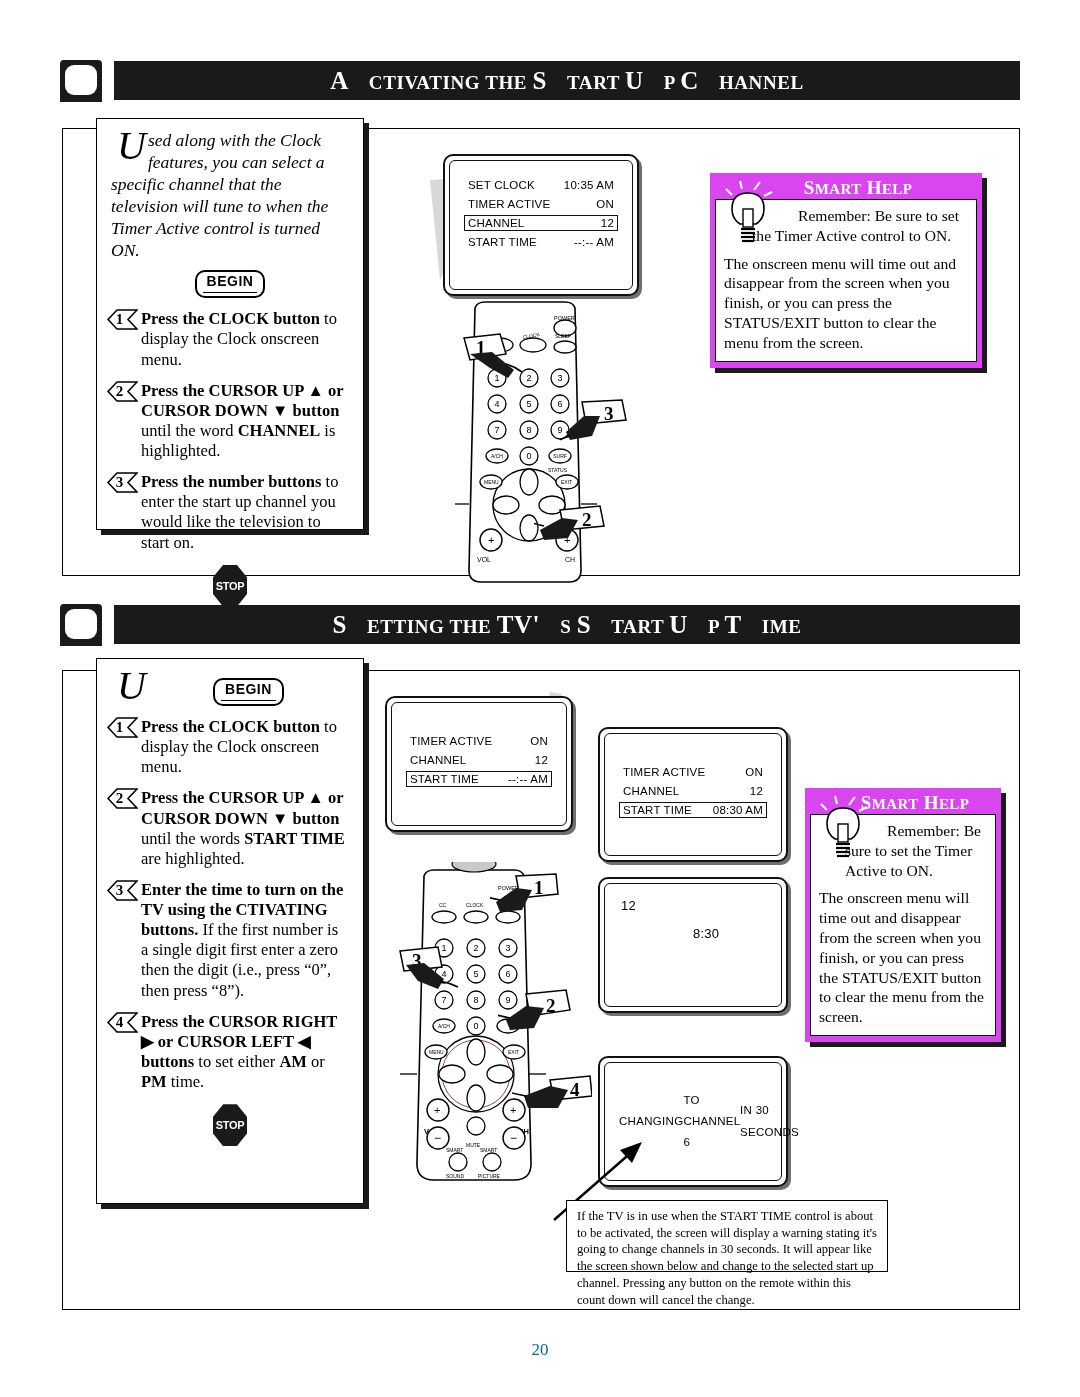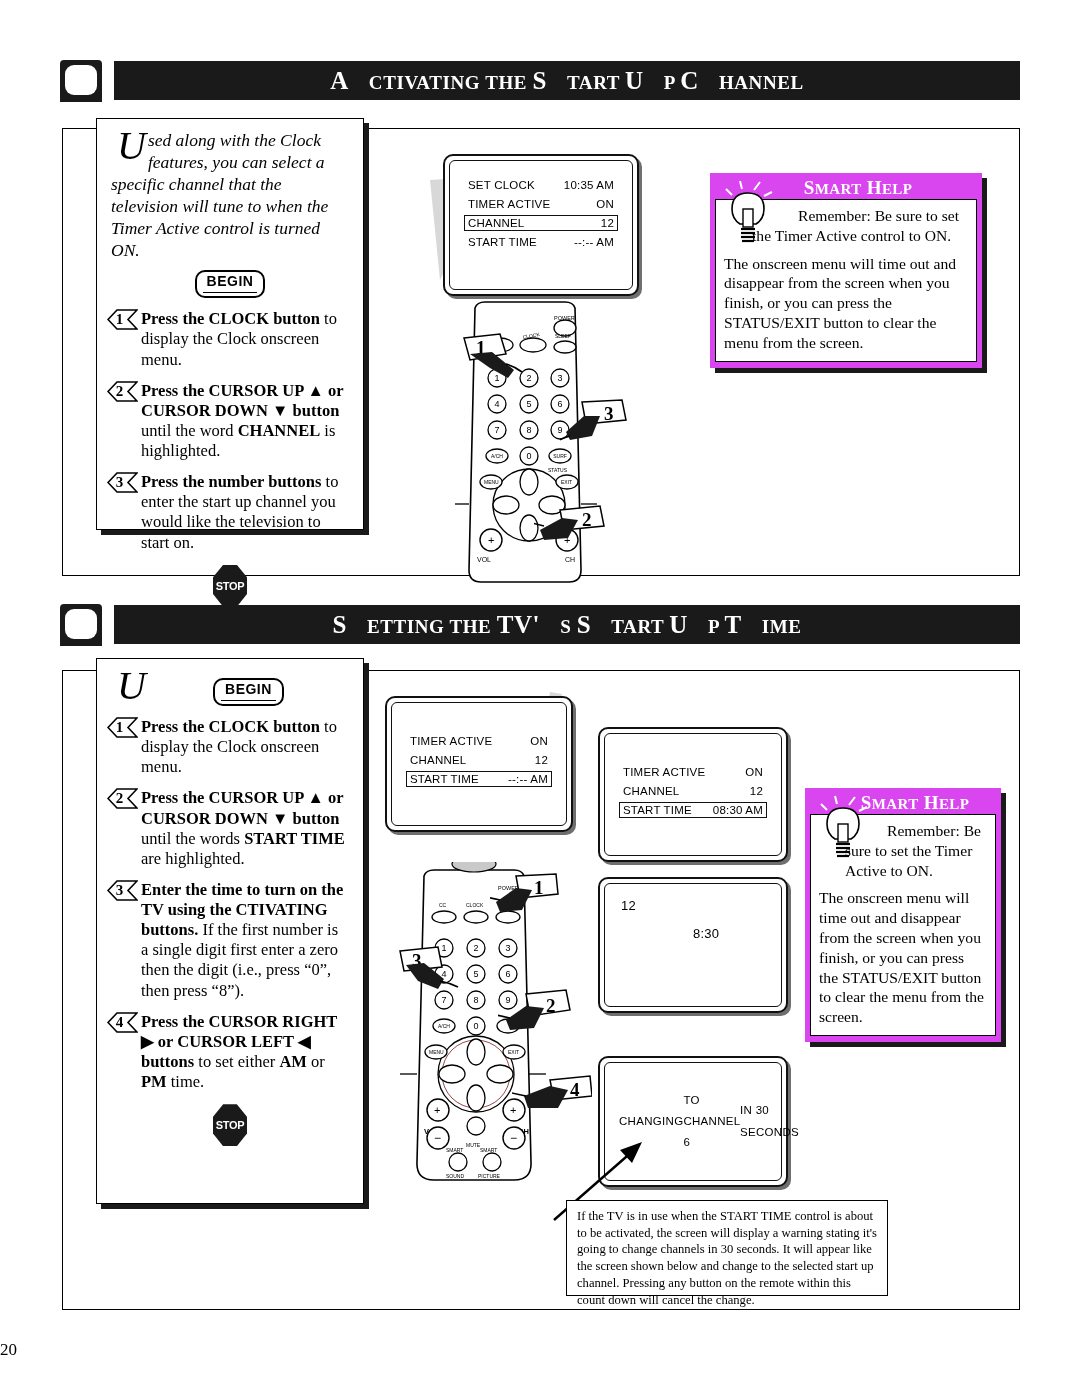--- a/index.html
+++ b/index.html
@@ -200,22 +200,22 @@
     background:#fff;
     padding:7px 10px;
     font-size:12.6px;
     line-height:1.33;
   }
 
   
   .callout { position:absolute; }
 
   .page-num {
-    position:absolute; left:0; width:100%; text-align:left;
-    font-size:17px; color:#000000;
+    position:absolute; left:0; width:100%; text-align:center;
+    font-size:17px; color:#0369a1;
     font-family:"Liberation Serif", serif;
   }
 
   .conn { position:absolute; }
 </style>
 </head>
 <body>
 
 <div class="sec-head" style="top:60px;">
   <div class="tv-glyph"></div>
@@ -651,17 +651,17 @@
           <line x1="23" y1="54" x2="37" y2="54"></line>
         <line x1="23" y1="58" x2="37" y2="58"></line>
           <line x1="24" y1="62" x2="36" y2="62"></line>
       </g>
     </svg>
     <p style="text-indent:42px; padding-left:26px;">Remember: Be sure to set the Timer Active to ON.</p>
     <p>The onscreen menu will time out and disappear from the screen when you finish, or you can press the STATUS/EXIT button to clear the menu from the screen.</p>
   </div>
 </div>
 
-<div class="note-box" style="left:566px; top:1200px; width:322px; height:96px;">
+<div class="note-box" style="left:566px; top:1200px; width:322px; height:72px;">
   <span>If the TV is in use when the START TIME control is about to be activated, the screen will display a warning stating it's going to change channels in 30 seconds.  It will appear like the screen shown below and change to the selected start up channel. Pressing any button on the remote within this count down will cancel the change.</span>
 </div>
 
 <div class="page-num" style="top:1340px;">20</div>
 
 </body></html>

